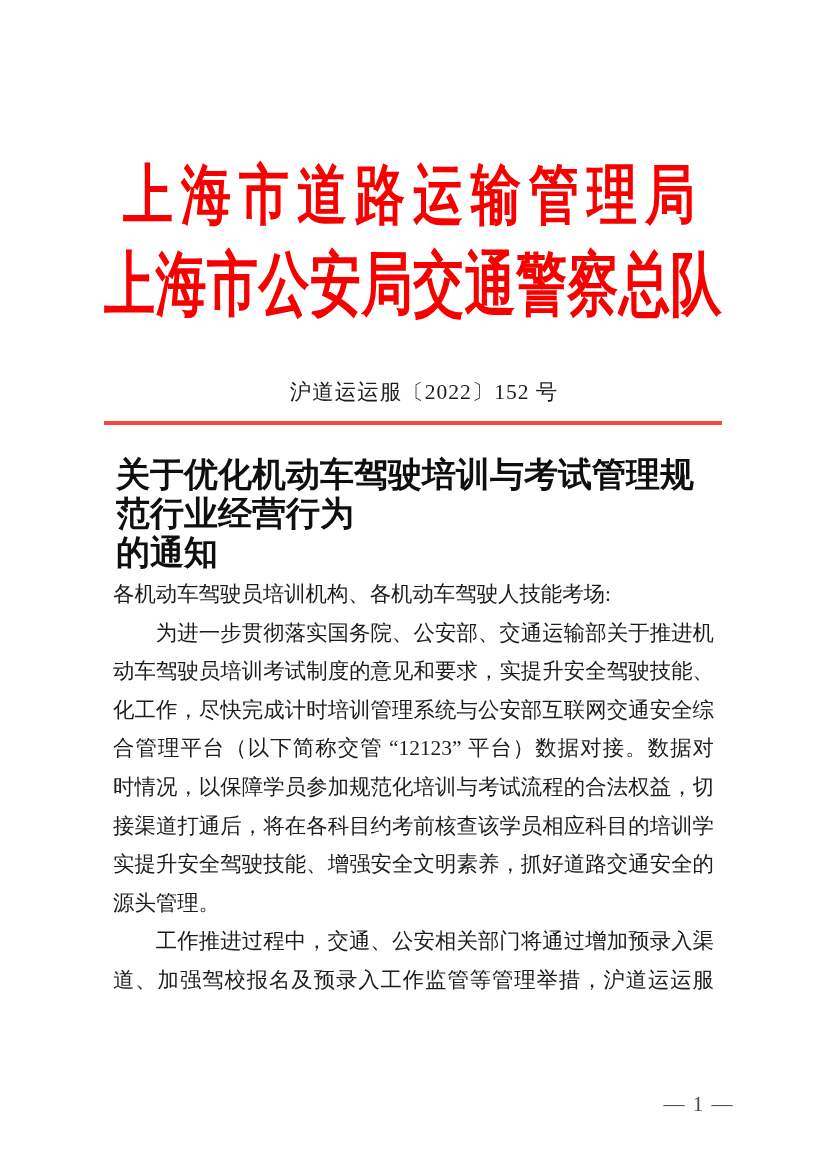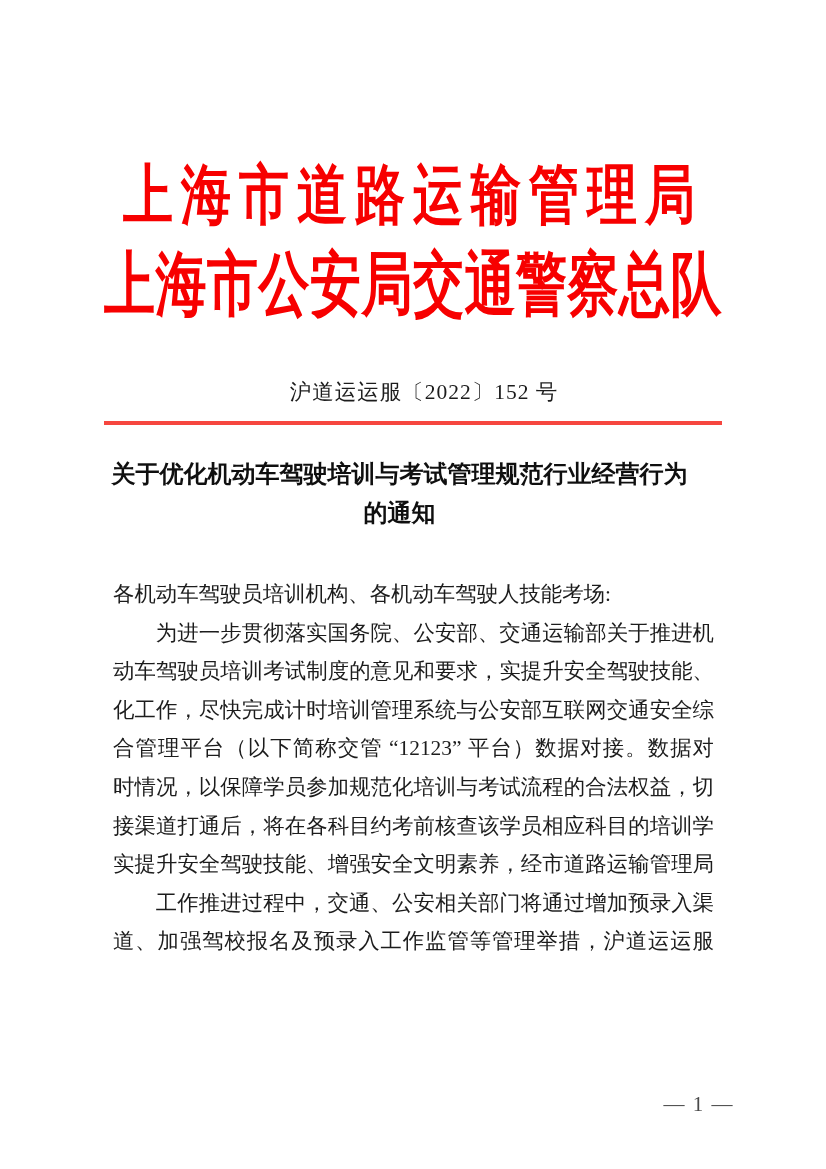--- a/index.html
+++ b/index.html
@@ -61,24 +61,24 @@
     position: absolute;
     top: 417px;
     left: 104px;
     width: 618px;
     height: 4px;
     background: var(--divider-red);
   }
   .doc-title {
     position: absolute;
     top: 451px;
-    left: 99px;
+    left: 116px;
     width: 601px;
-    text-align: center;
-    font-size: 24px;
+    text-align: left;
+    font-size: 34px;
     font-weight: bold;
     line-height: 39px;
     color: #0f0f0f;
   }
   .doc-body {
     position: absolute;
     top: 571px;
     left: 113px;
     width: 601px;
     font-size: 21.4px;
@@ -123,21 +123,22 @@
 
   <div class="doc-body">
     <div class="bline">各机动车驾驶员培训机构、各机动车驾驶人技能考场:</div>
 
     <div class="bline jl indent">为进一步贯彻落实国务院、公安部、交通运输部关于推进机</div>
     <div class="bline jl">动车驾驶员培训考试制度的意见和要求，实提升安全驾驶技能、</div>
     <div class="bline jl">化工作，尽快完成计时培训管理系统与公安部互联网交通安全综</div>
     <div class="bline jl">合管理平台（以下简称交管 “12123” 平台）数据对接。数据对</div>
     <div class="bline jl">时情况，以保障学员参加规范化培训与考试流程的合法权益，切</div>
     <div class="bline jl">接渠道打通后，将在各科目约考前核查该学员相应科目的培训学</div>
-    <div class="bline jl">实提升安全驾驶技能、增强安全文明素养，经市道路运输管理局</div>
+    <div class="bline jl">实提升安全驾驶技能、增强安全文明素养，抓好道路交通安全的</div>
+    <div class="bline">源头管理。</div>
 
     <div class="bline jl indent">工作推进过程中，交通、公安相关部门将通过增加预录入渠</div>
     <div class="bline jl">道、加强驾校报名及预录入工作监管等管理举措，沪道运运服</div>
   </div>
 
   <div class="page-num">— 1 —</div>
 
 </div>
 
 </body></html>

